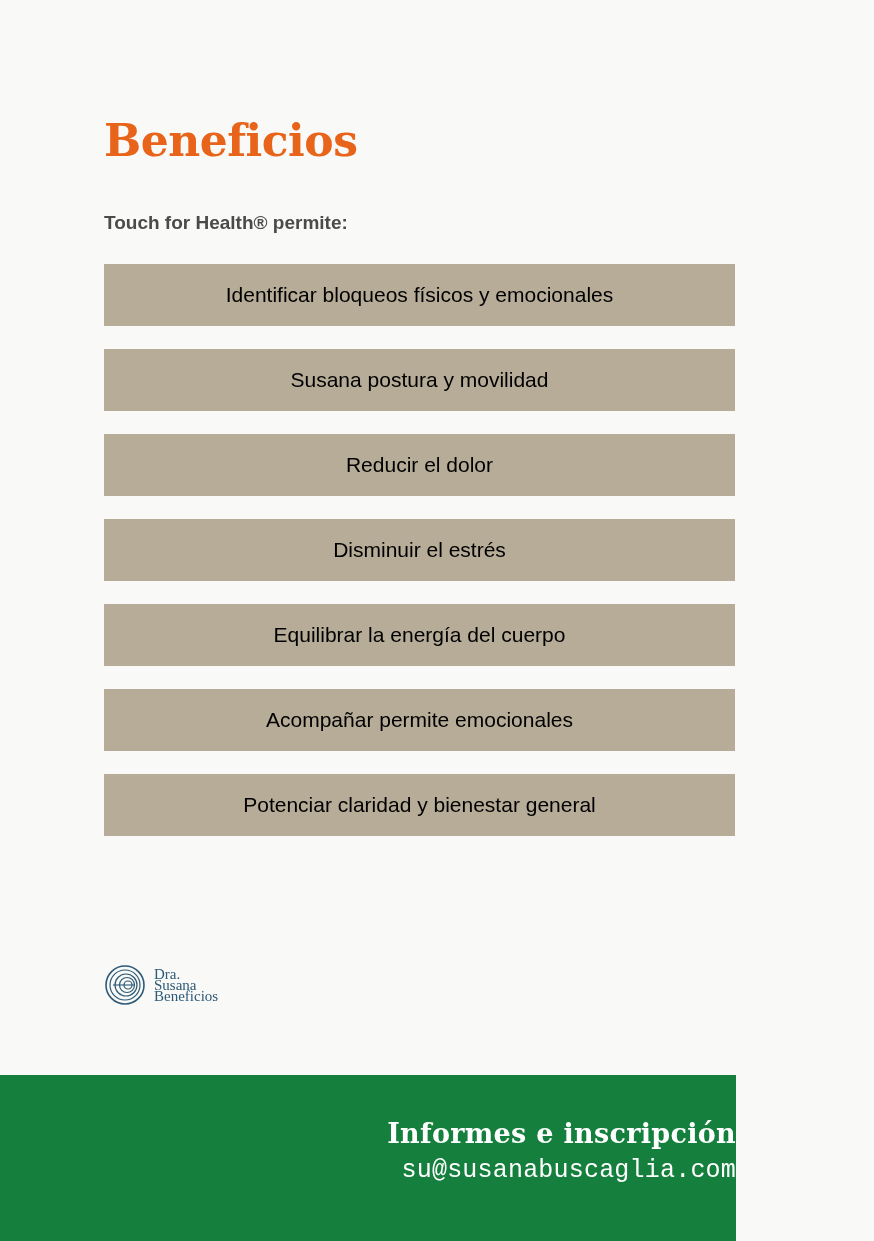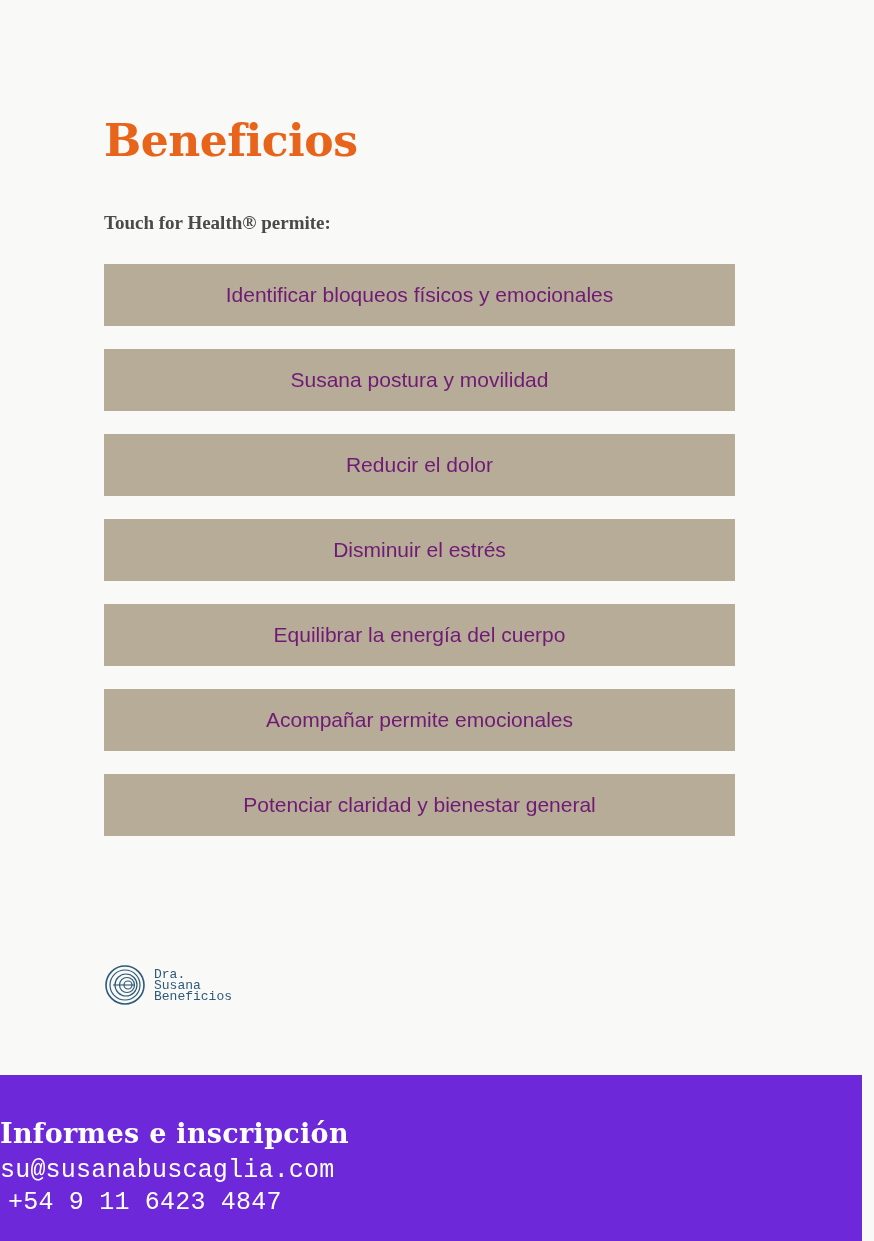--- a/index.html
+++ b/index.html
@@ -31,36 +31,36 @@
     font-family: "DejaVu Serif", serif;
     font-weight: bold;
     font-size: 44px;
     line-height: 1;
     color: #e8641a;
     margin: 0;
     padding-top: 119px;
     letter-spacing: -0.5px;
   }
   .subtitle {
-    font-family: Liberation Serif, serif;
+    font-family: Liberation Sans, sans-serif;
     font-weight: bold;
     font-size: 19px;
     color: #4a4a48;
     margin: 0;
     padding-top: 49px;
   }
   .benefit-list {
     margin: 0;
     padding: 0;
     list-style: none;
     margin-top: 30px;
   }
   .benefit-item {
     background: #b6ac97;
-    color: #701a75;
+    color: #000000;
     height: 62px;
     width: 631px;
     display: flex;
     align-items: center;
     justify-content: center;
     font-size: 21px;
     font-family: "Liberation Sans", sans-serif;
     margin-bottom: 23px;
     box-sizing: border-box;
     text-align: center;
@@ -72,37 +72,37 @@
     display: flex;
     align-items: center;
   }
   .logo-mark {
     width: 42px;
     height: 42px;
     flex: 0 0 42px;
   }
   .logo-text {
     margin-left: 8px;
-    font-family: Liberation Mono, monospace;
+    font-family: Liberation Serif, serif;
     color: #2d5a78;
-    font-size: 13px;
+    font-size: 15px;
     line-height: 11px;
   }
   .logo-text div {
     white-space: nowrap;
   }
   .footer {
     position: absolute;
     left: 0;
     bottom: 0;
-    width: 862px;
+    width: 736px;
     height: 166px;
-    background: #6d28d9;
+    background: #15803d;
     color: #ffffff;
-    text-align: left;
+    text-align: right;
     box-sizing: border-box;
   }
   .footer-title {
     font-family: "DejaVu Serif", serif;
     font-weight: bold;
     font-size: 27px;
     padding-top: 43px;
     margin: 0;
     letter-spacing: 0.3px;
   }
@@ -152,16 +152,15 @@
     <span class="logo-text">
       <div>Dra.</div>
       <div>Susana</div>
       <div>Beneficios</div>
     </span>
   </div>
 
   <div class="footer">
     <p class="footer-title">Informes e inscripción</p>
     <p class="footer-line">su@susanabuscaglia.com</p>
-    <p class="footer-line phone">+54 9 11 6423 4847</p>
   </div>
 
 </div>
 
 </body></html>

